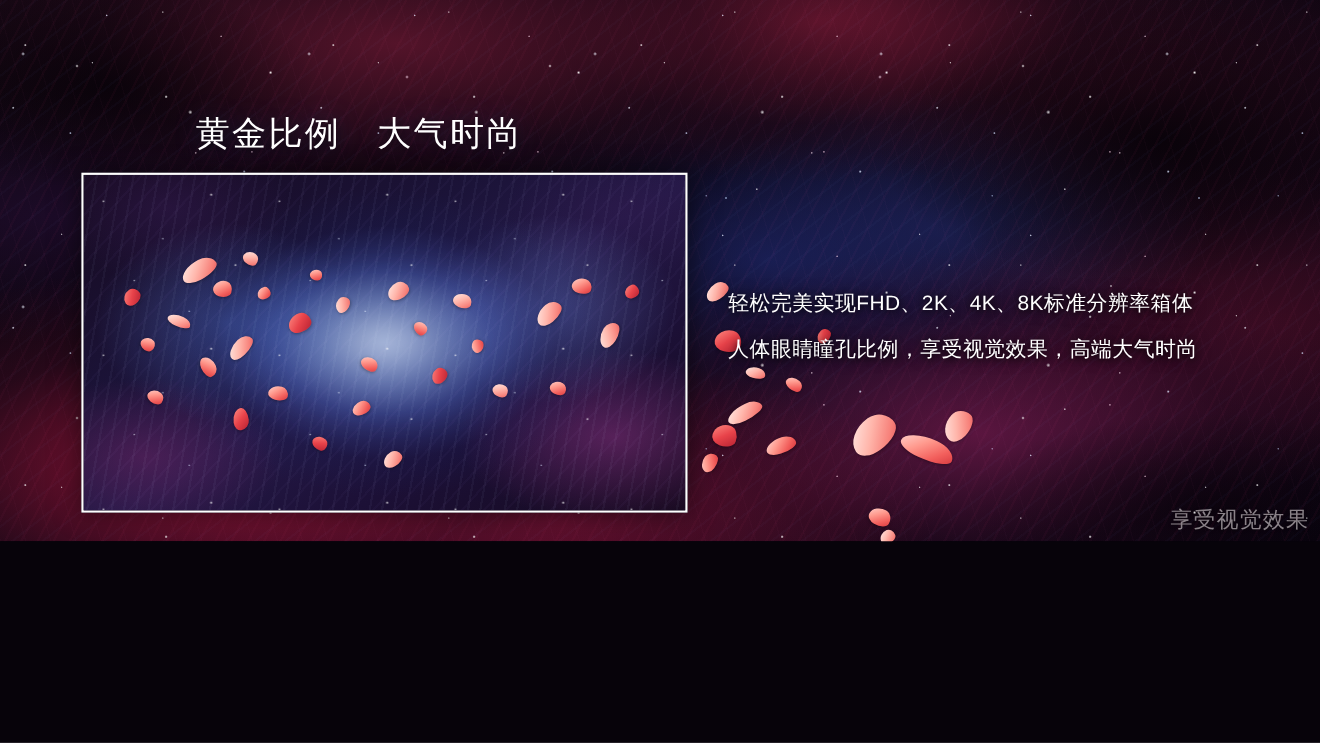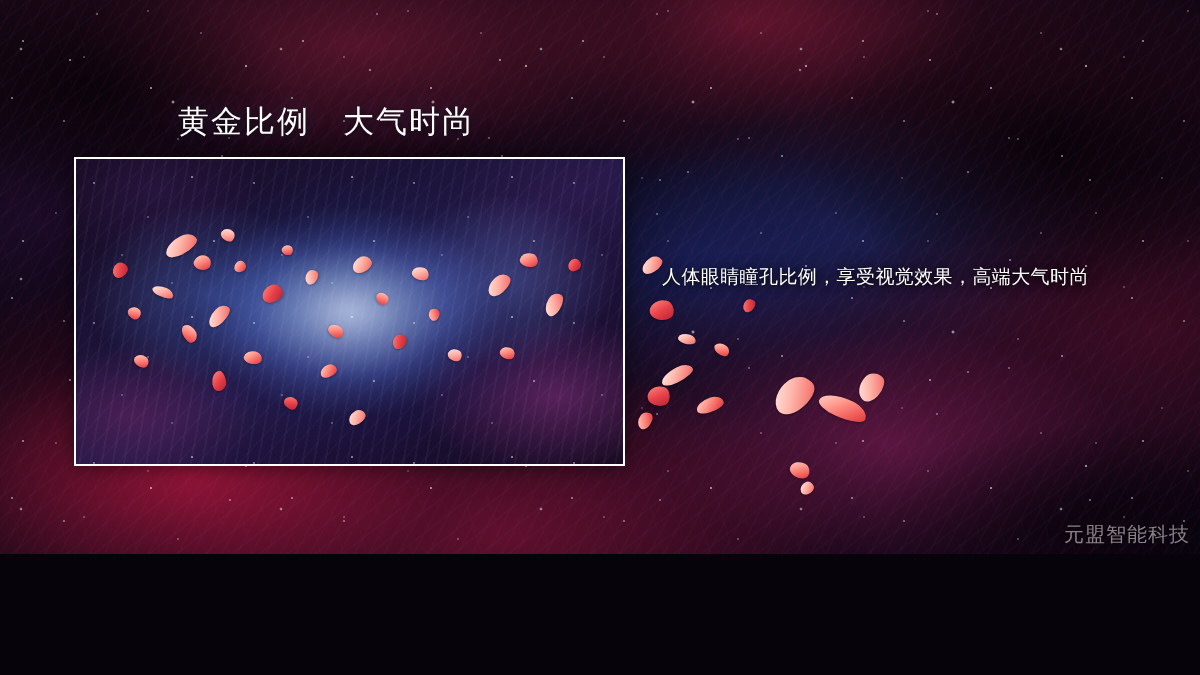--- a/index.html
+++ b/index.html
@@ -1,20 +1,20 @@
 <!DOCTYPE html>
 <html><head>
 <meta charset="utf-8">
 <style>
   * { margin:0; padding:0; box-sizing:border-box; }
   html,body { width:1200px; height:675px; overflow:hidden; background:#07030a; }
 
   .slide {
     position:relative;
-    width:1200px; height:554px;
+    width:1200px; height:492px;
     overflow:hidden;
     font-family:"Liberation Sans","DejaVu Sans",sans-serif;
     background:#09040d;
   }
 
   
   .bg-base{
     position:absolute; inset:0;
     background:
       radial-gradient(ellipse 52% 46% at 30% 8%,  rgba(96,22,46,.85) 0%, rgba(40,10,26,.45) 45%, rgba(8,4,12,0) 72%),
@@ -223,18 +223,19 @@
   <div class="petal" style="left:818px; top:398px; width:50px; height:20px; transform:rotate(24deg);"></div>
   <div class="petal lt" style="left:856px; top:376px; width:30px; height:22px; transform:rotate(-48deg);"></div>
   <div class="petal" style="left:790px; top:462px; width:20px; height:16px; transform:rotate(30deg);"></div>
   <div class="petal lt" style="left:800px; top:482px; width:14px; height:12px; transform:rotate(-22deg);"></div>
   <div class="petal" style="left:714px; top:344px; width:16px; height:11px; transform:rotate(40deg);"></div>
   <div class="petal dk" style="left:742px; top:300px; width:14px; height:11px; transform:rotate(-44deg);"></div>
   <div class="petal lt" style="left:678px; top:334px; width:18px; height:10px; transform:rotate(16deg);"></div>
   <div class="petal" style="left:636px; top:414px; width:18px; height:13px; transform:rotate(-52deg);"></div>
 
   <div class="body-text">
+    <div class="body-line">轻松完美实现FHD、2K、4K、8K标准分辨率箱体</div>
     <div class="body-line">人体眼睛瞳孔比例，享受视觉效果，高端大气时尚</div>
   </div>
 
-  <div class="watermark">元盟智能科技</div>
+  <div class="watermark">享受视觉效果</div>
 
 </div>
 
 </body></html>

